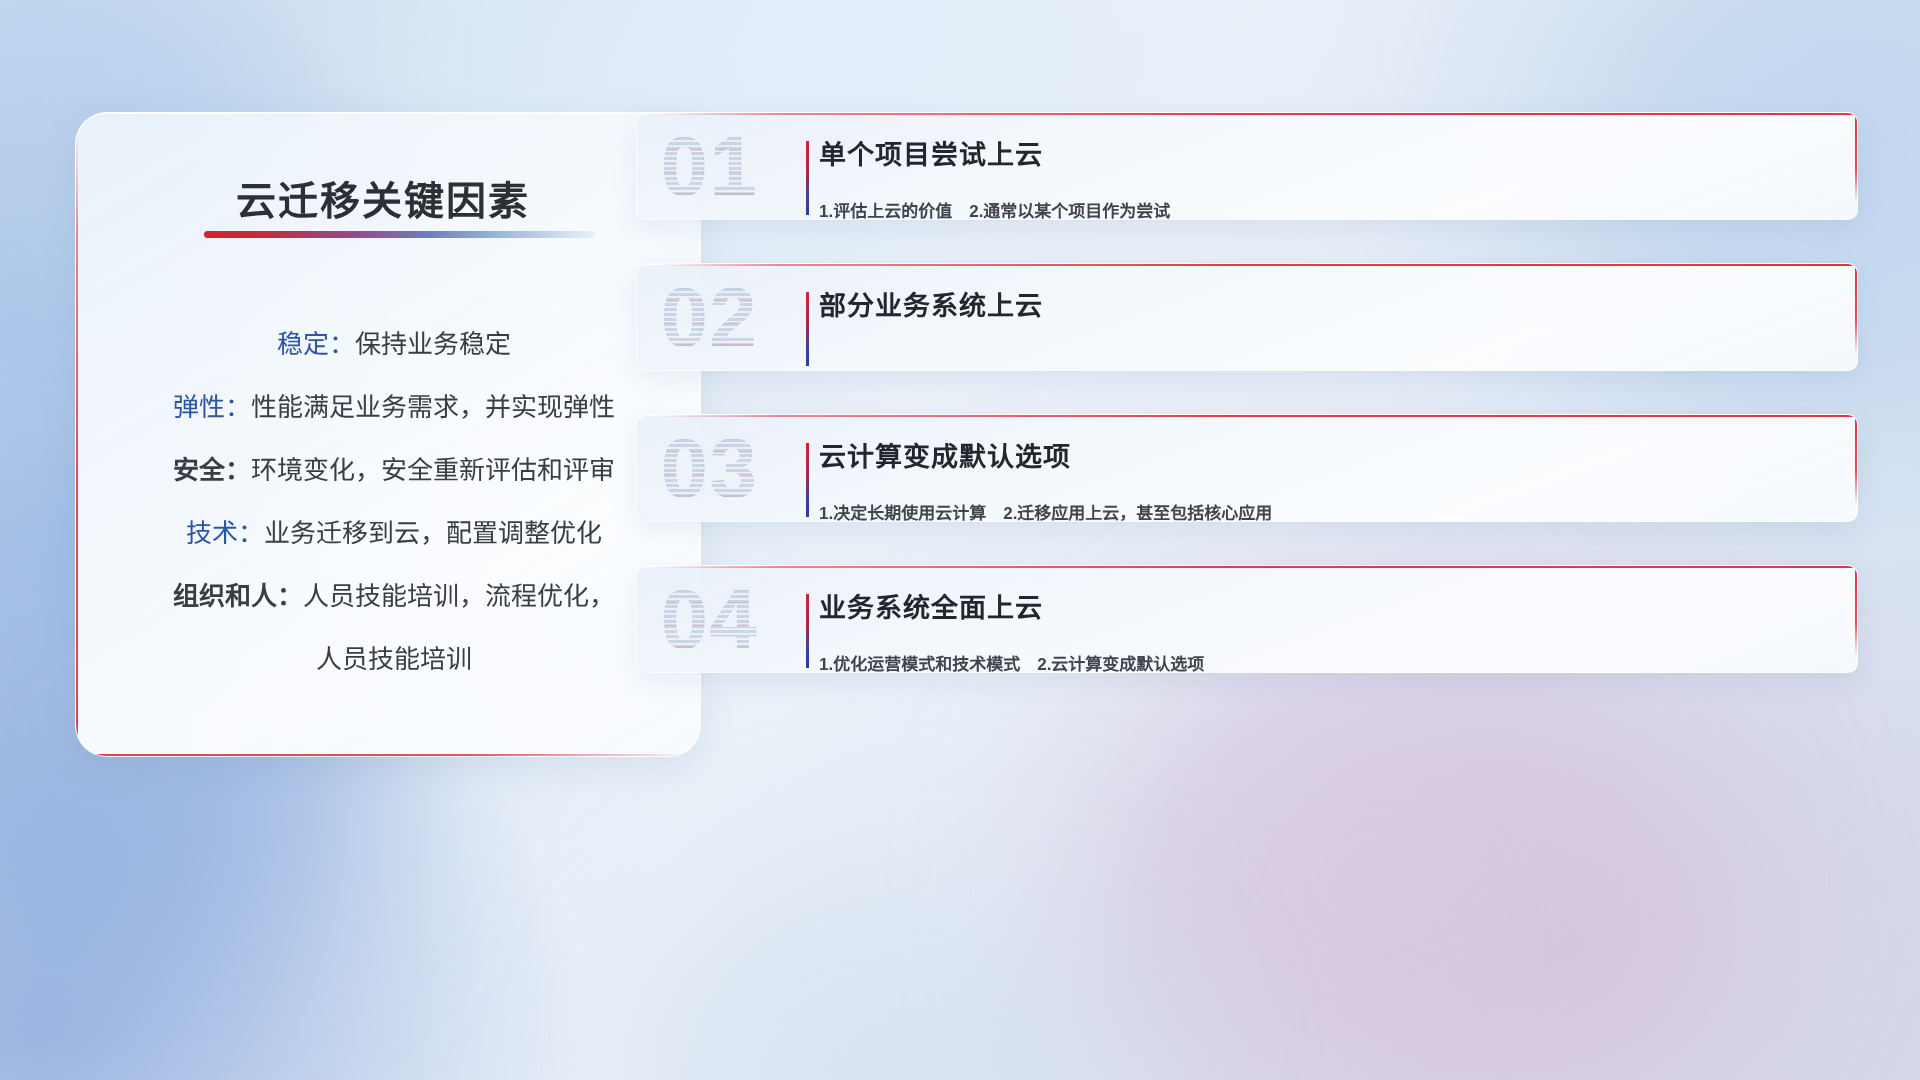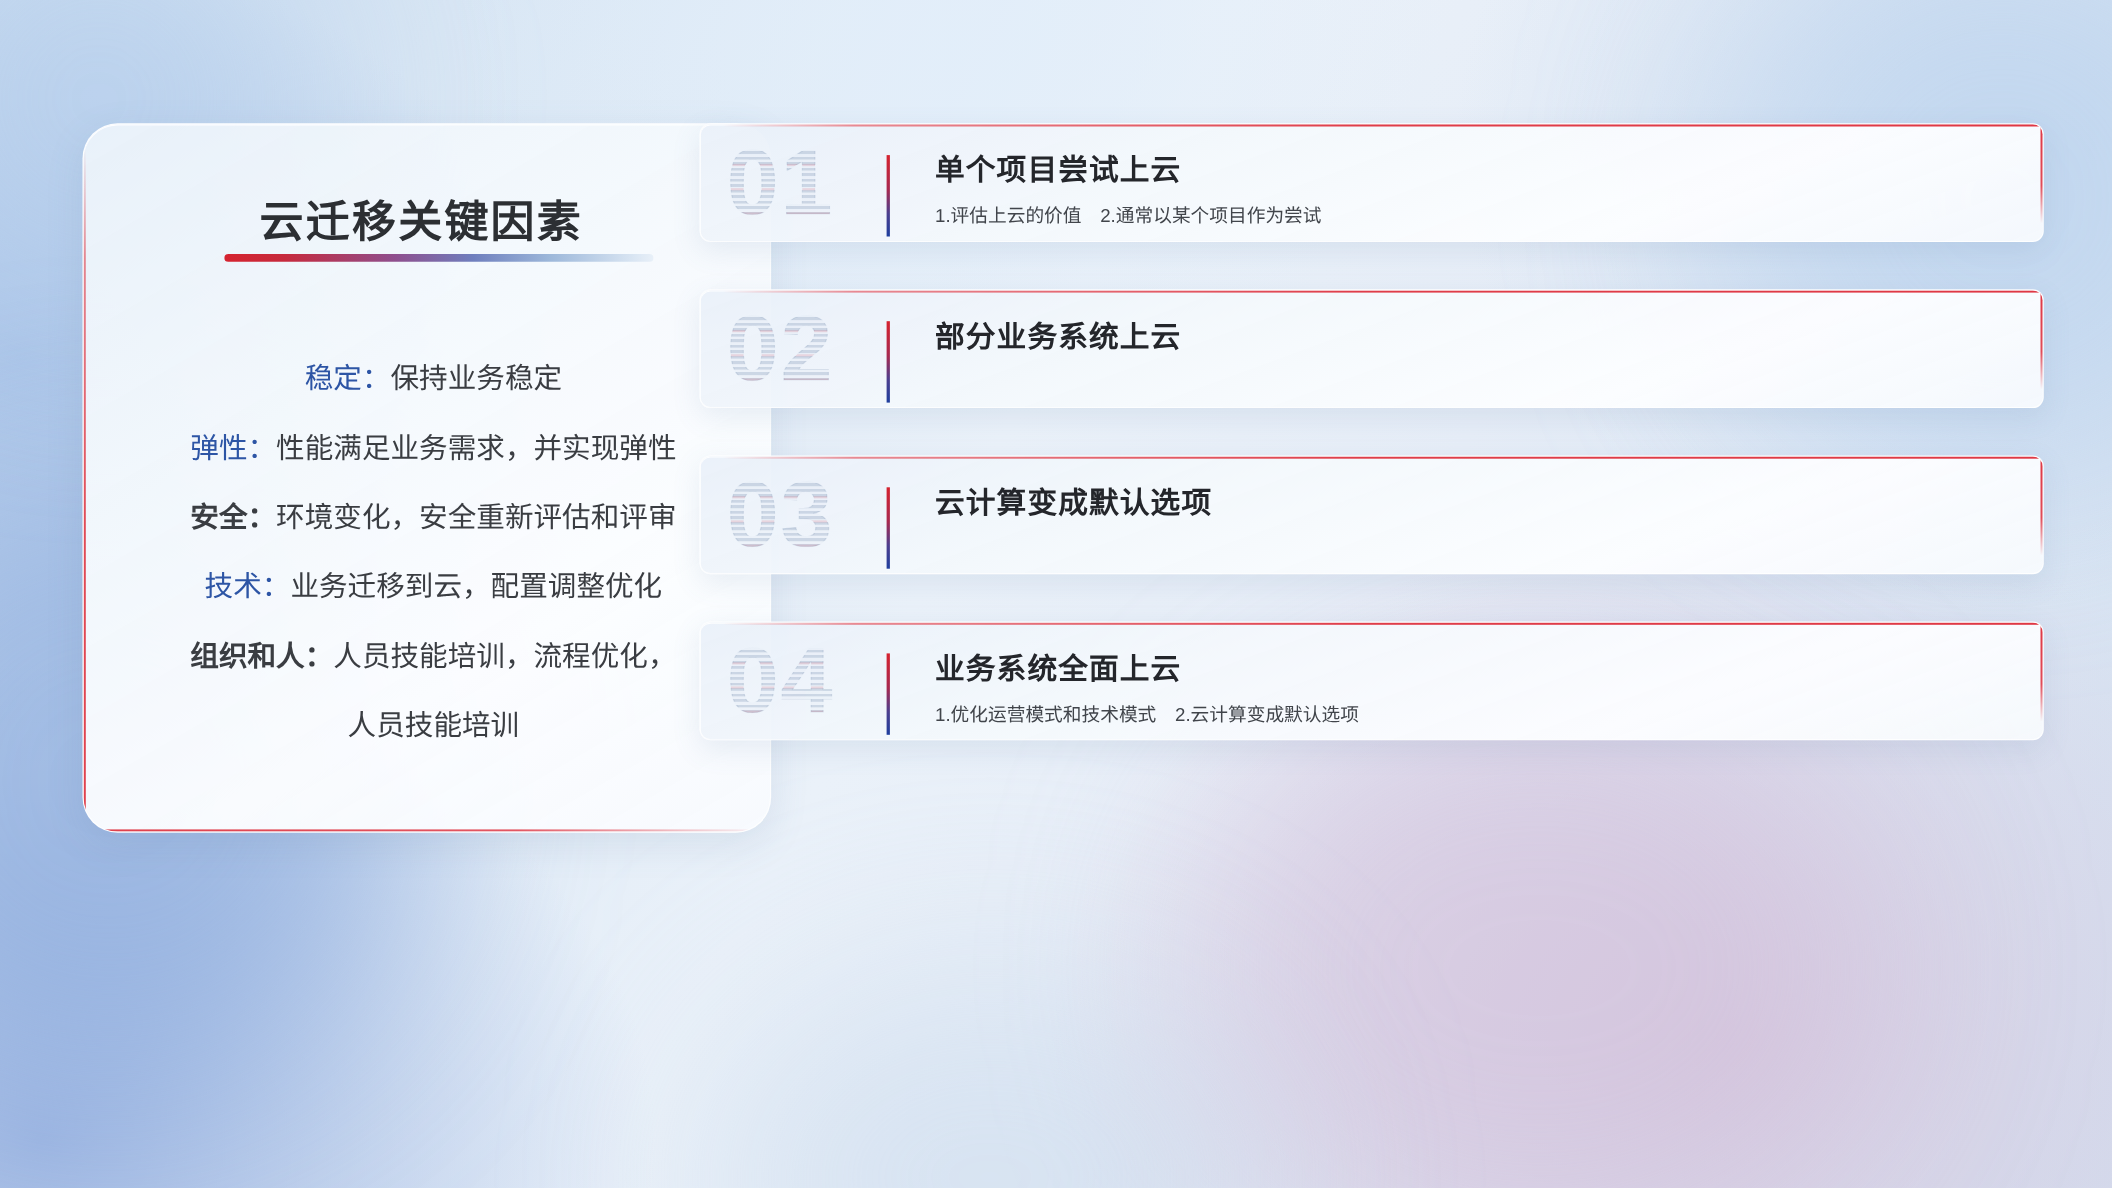--- a/index.html
+++ b/index.html
@@ -94,27 +94,27 @@
     font-size:84px; font-weight:bold; letter-spacing:2px;
     color:rgba(214,70,86,0.16);
     -webkit-mask-image:repeating-linear-gradient(180deg, rgba(0,0,0,0) 0px, rgba(0,0,0,0) 9px, #000 10px, #000 11px, rgba(0,0,0,0) 12px, rgba(0,0,0,0) 22px);
     mask-image:repeating-linear-gradient(180deg, rgba(0,0,0,0) 0px, rgba(0,0,0,0) 9px, #000 10px, #000 11px, rgba(0,0,0,0) 12px, rgba(0,0,0,0) 22px);
     user-select:none; pointer-events:none;
   }
   .card-divider {
     position:absolute; left:169px; top:28px; width:3px; height:74px;
     background:linear-gradient(180deg, #d5232f 0%, #a8294f 42%, #4b3f8f 72%, #1f3f9e 100%);
   }
-  .card-body { position:absolute; left:213px; top:22px; right:30px; }
+  .card-body { position:absolute; left:182px; top:22px; right:30px; }
   .card-title {
     font-size:27px; font-weight:bold; color:#24262b; letter-spacing:1px;
     line-height:40px; white-space:nowrap;
   }
   .card-desc {
-    margin-top:9px; font-size:17px; color:#41454b; line-height:26px; white-space:nowrap;
+    margin-top:24px; font-size:17px; color:#41454b; line-height:26px; white-space:nowrap;font-weight:bold;
   }
 </style>
 </head>
 <body>
 
 <div class="bg-blob blob-a"></div>
 <div class="bg-blob blob-b"></div>
 <div class="bg-blob blob-c"></div>
 <div class="bg-blob blob-d"></div>
 <div class="bg-blob blob-e"></div>
@@ -167,20 +167,21 @@
         <h2 class="card-title">部分业务系统上云</h2>
       </div>
     </article>
 
     <article class="card">
       <span class="ghost-num">03</span>
       <span class="ghost-num-accent">03</span>
       <span class="card-divider"></span>
       <div class="card-body">
         <h2 class="card-title">云计算变成默认选项</h2>
+        <p class="card-desc">1.决定长期使用云计算　2.迁移应用上云，甚至包括核心应用</p>
       </div>
     </article>
 
     <article class="card">
       <span class="ghost-num">04</span>
       <span class="ghost-num-accent">04</span>
       <span class="card-divider"></span>
       <div class="card-body">
         <h2 class="card-title">业务系统全面上云</h2>
         <p class="card-desc">1.优化运营模式和技术模式　2.云计算变成默认选项</p>

